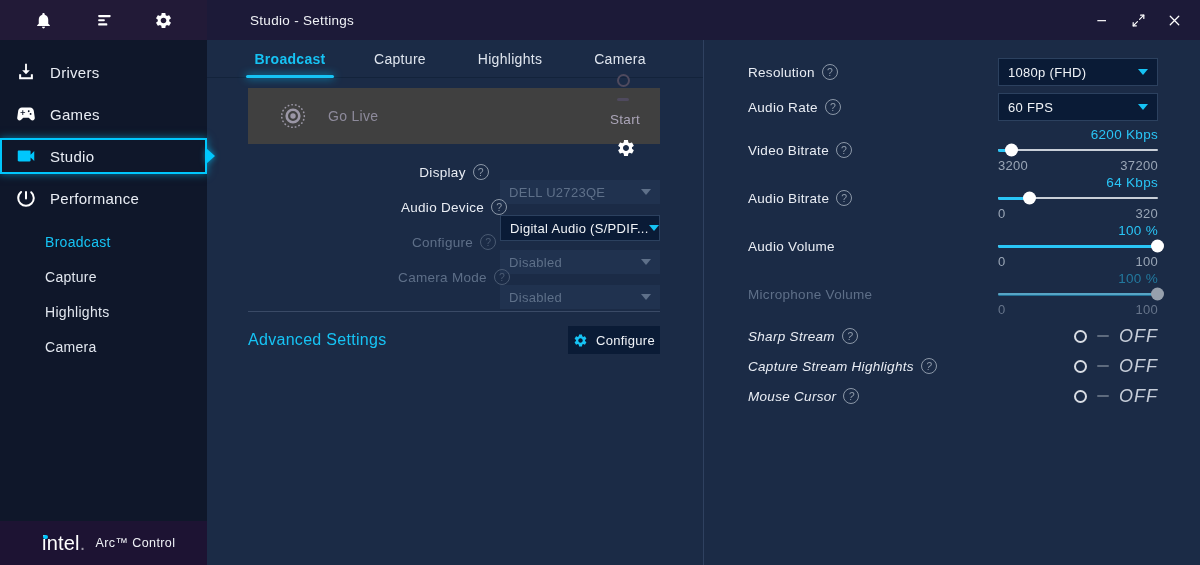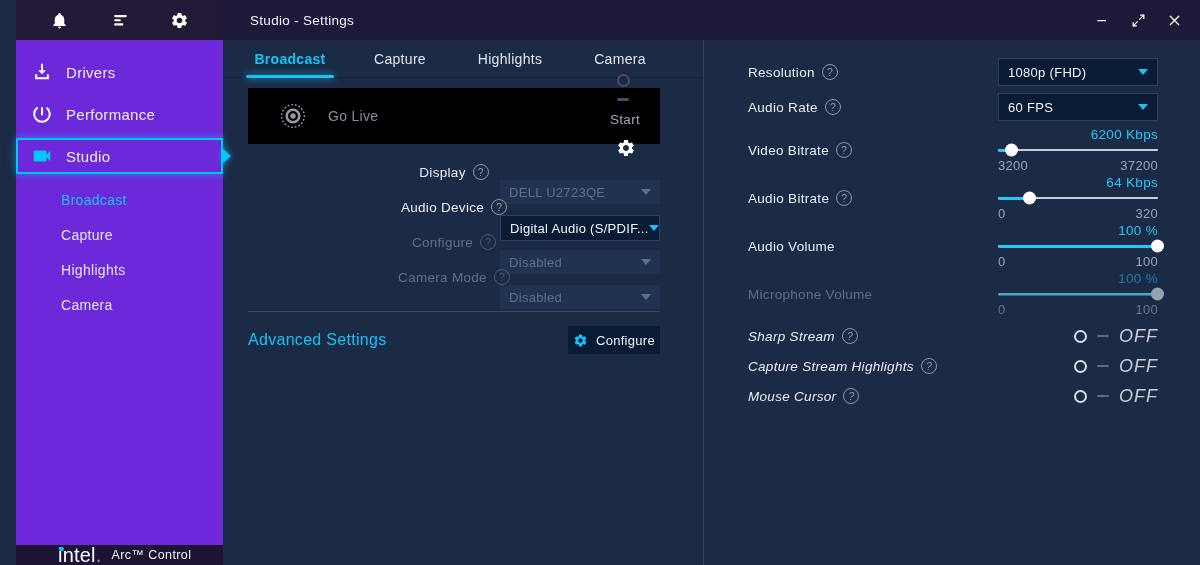--- a/index.html
+++ b/index.html
@@ -3,38 +3,38 @@
 <meta charset="utf-8">
 <style>
   * { margin:0; padding:0; box-sizing:border-box; }
   html,body { background:#000; }
   .app {
     position:relative; width:1200px; height:565px; overflow:hidden;
     font-family:"Liberation Sans", sans-serif; letter-spacing:.3px;
     background:#1B2B46; color:#E9EDF4; font-size:13.5px;
   }
   
-  .sidebar { position:absolute; left:16px; top:0; bottom:0; width:207px;
-    background:#6d28d9; display:flex; flex-direction:column; z-index:5; }
+  .sidebar { position:absolute; left:0; top:0; bottom:0; width:207px;
+    background:#0f172a; display:flex; flex-direction:column; z-index:5; }
   .side-top { height:40px; flex:none; background:#221A37; display:flex;
     align-items:center; justify-content:center; gap:38px; }
   .side-top .icon-btn { width:22px; height:22px; display:flex; align-items:center; justify-content:center; cursor:pointer; }
   .side-nav { padding-top:11px; }
   .nav-item { height:42px; display:flex; align-items:center; padding-left:15px; cursor:pointer; position:relative; }
   .nav-item svg { width:22px; height:22px; flex:none; }
   .nav-label { margin-left:13px; font-size:15px; color:#E9EDF4; }
   .nav-item.selected { height:36px; margin:3px 0; border:2px solid #00C7FD;
     box-shadow:0 0 8px rgba(0,199,253,.55); padding-left:13px; }
   .select-arrow { position:absolute; right:-10px; top:50%; transform:translateY(-50%);
     width:0; height:0; border-top:8px solid transparent; border-bottom:8px solid transparent;
     border-left:9px solid #00C7FD; filter:drop-shadow(0 0 3px rgba(0,199,253,.7)); }
   .sub-nav { padding-top:6px; }
   .sub-item { height:35px; line-height:35px; padding-left:45px; font-size:14px; color:#E2E7EF; cursor:pointer; }
   .sub-item.active { color:#16C3F4; }
-  .side-foot { margin-top:auto; height:20px; flex:none; background:#1D1333;
+  .side-foot { margin-top:auto; height:44px; flex:none; background:#1D1333;
     display:flex; align-items:center; padding-left:42px; }
   .logo-intel { position:relative; font-size:20px; color:#FFFFFF; letter-spacing:.2px; }
   .logo-dot { position:absolute; left:1px; top:3px; width:4.5px; height:4.5px; border-radius:50%; background:#00C7FD; }
   .logo-period { color:#9A97A6; font-size:20px; }
   .logo-product { margin-left:10px; font-size:12.5px; color:#EFF1F6; letter-spacing:.4px; }
   
   .main { position:absolute; left:207px; top:0; right:0; bottom:0; display:flex; flex-direction:column; }
   .titlebar { height:40px; flex:none; background:#1C1A38; display:flex; align-items:center; padding:0 16px 0 43px; }
   .title { font-size:13.5px; color:#F0F2F6; }
   .win-controls { margin-left:auto; display:flex; align-items:center; gap:16px; }
@@ -43,21 +43,21 @@
   .left-col { width:497px; flex:none; border-right:1px solid #2F4160; display:flex; flex-direction:column; }
   
   .tabs { height:38px; flex:none; display:flex; padding:0 28px; border-bottom:1px solid #13233B; }
   .tab { flex:1; position:relative; display:flex; align-items:center; justify-content:center;
     font-size:14px; color:#DFE5EE; cursor:pointer; }
   .tab.active { color:#16C3F4; font-weight:bold; }
   .tab-underline { position:absolute; bottom:-1px; left:10%; right:10%; height:3px;
     background:#16C3F4; border-radius:2px; box-shadow:0 0 9px rgba(0,199,253,.85); }
   .left-inner { padding:10px 43px 0 41px; }
   
-  .banner { height:56px; background:#000000; display:flex; align-items:center; padding:0 20px; }
+  .banner { height:56px; background:#404040; display:flex; align-items:center; padding:0 20px; }
   .rec-icon { margin-left:12px; width:26px; height:26px; flex:none; }
   .banner-label { margin-left:22px; color:#8D8A9B; font-size:14px; }
   .banner-right { margin-left:auto; display:flex; align-items:center; gap:11px;flex-direction:column; }
   .tg-ring { width:13px; height:13px; border:2.5px solid #4F4A5E; border-radius:50%; }
   .tg-dash { width:12px; height:2.5px; background:#4F4A5E; border-radius:2px; }
   .banner .state-label { color:#ABA5B8; font-size:13.5px; margin-left:3px; }
   .banner .gear-small { width:20px; height:20px; margin-left:5px; cursor:pointer; }
   
   .field-row { display:flex; align-items:center; height:28px; margin-top:7px;flex-direction:column; }
   .field-row.first { margin-top:20px; }
@@ -137,31 +137,37 @@
     <div class="side-nav">
       <div class="nav-item">
         <svg viewBox="0 0 24 24">
             <path fill="#FFFFFF" d="M11 3h2v7.2h3.2L12 14.4 7.8 10.2H11z"></path>
             <path fill="#FFFFFF" d="M4.5 14.5h2.2v3.3h10.6v-3.3h2.2V20H4.5z"></path>
           </svg>
         <span class="nav-label">Drivers</span>
       </div>
       <div class="nav-item">
         <svg viewBox="0 0 24 24">
+            <path fill="#FFFFFF" d="M21.58 16.09l-1.09-7.66C20.21 6.46 18.52 5 16.53 5H7.47C5.48 5 3.79 6.46 3.51 8.43l-1.09 7.66C2.2 17.63 3.39 19 4.94 19c.68 0 1.32-.27 1.8-.75L9 16h6l2.25 2.25c.48.48 1.13.75 1.8.75 1.56 0 2.75-1.37 2.53-2.91zM11 11H9v2H8v-2H6v-1h2V8h1v2h2v1zm4-1c-.55 0-1-.45-1-1s.45-1 1-1 1 .45 1 1-.45 1-1 1zm2 3c-.55 0-1-.45-1-1s.45-1 1-1 1 .45 1 1-.45 1-1 1z"></path>
+          </svg>
+        <span class="nav-label">Games</span>
+      </div>
+      <div class="nav-item selected">
+        <svg viewBox="0 0 24 24">
+            <path fill="#00C7FD" d="M17 10.5V7c0-.55-.45-1-1-1H4c-.55 0-1 .45-1 1v10c0 .55.45 1 1 1h12c.55 0 1-.45 1-1v-3.5l4 4v-11l-4 4z"></path>
+          </svg>
+        <span class="nav-label">Studio</span>
+        <span class="select-arrow"></span>
+      </div>
+      <div class="nav-item">
+        <svg viewBox="0 0 24 24">
           <circle cx="12" cy="12" r="8.5" fill="none" stroke="#FFFFFF" stroke-width="2.2" stroke-linecap="round" stroke-dasharray="41.4 12" stroke-dashoffset="-46"></circle>
           <line x1="12" y1="12.5" x2="12" y2="5.5" stroke="#FFFFFF" stroke-width="2.2" stroke-linecap="round"></line>
         </svg>
         <span class="nav-label">Performance</span>
-      </div>
-      <div class="nav-item selected">
-        <svg viewBox="0 0 24 24">
-            <path fill="#00C7FD" d="M17 10.5V7c0-.55-.45-1-1-1H4c-.55 0-1 .45-1 1v10c0 .55.45 1 1 1h12c.55 0 1-.45 1-1v-3.5l4 4v-11l-4 4z"></path>
-          </svg>
-        <span class="nav-label">Studio</span>
-        <span class="select-arrow"></span>
       </div>
       <div class="sub-nav">
         <div class="sub-item active">Broadcast</div>
         <div class="sub-item">Capture</div>
         <div class="sub-item">Highlights</div>
         <div class="sub-item">Camera</div>
       </div>
     </div>
 
     <div class="side-foot">

